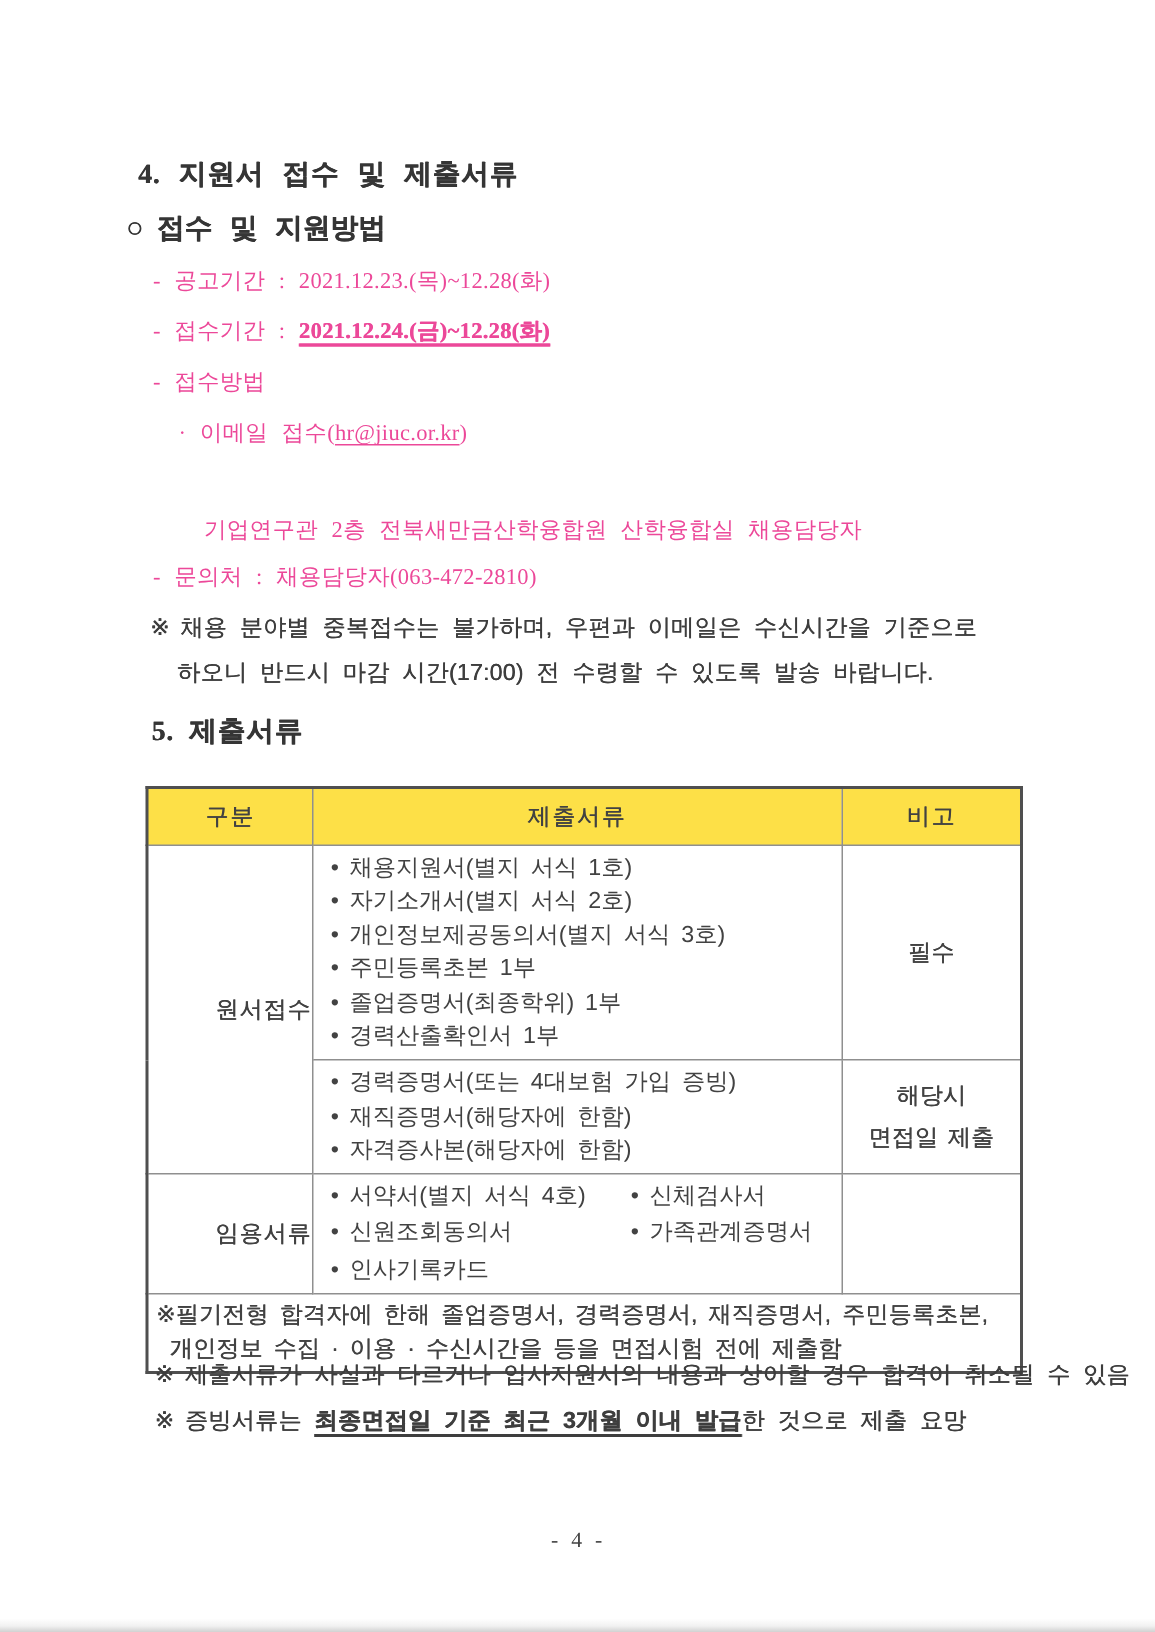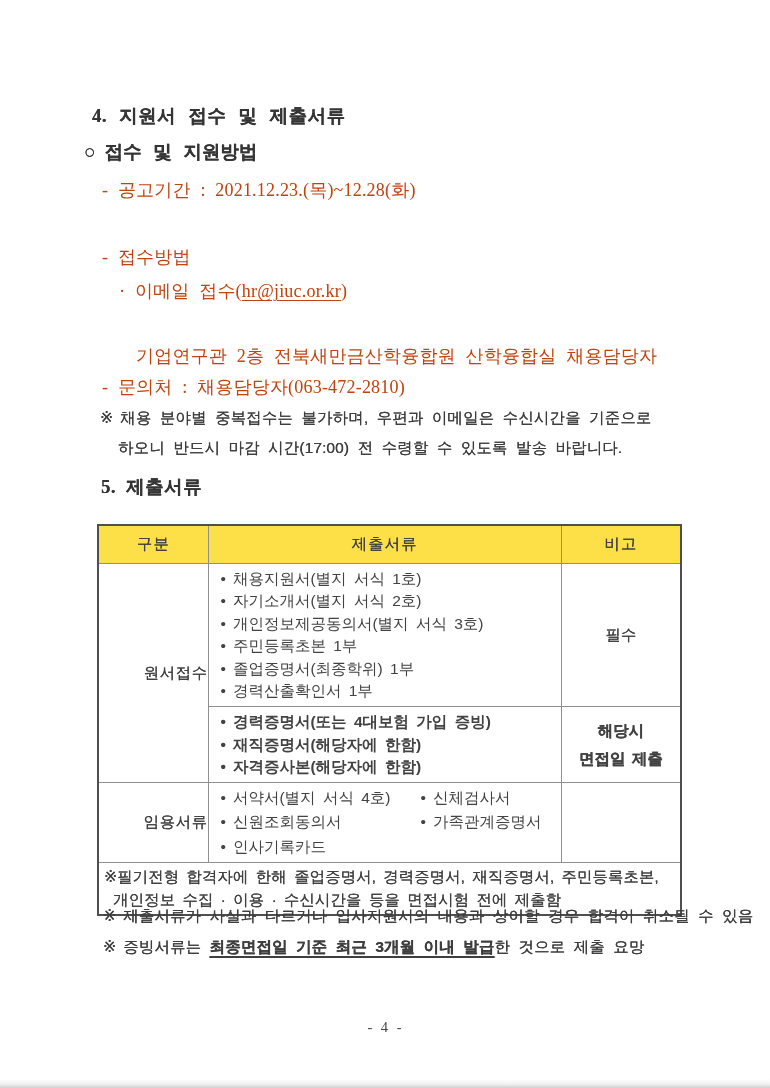--- a/index.html
+++ b/index.html
@@ -16,21 +16,21 @@
 
   
   .h-main {
     font-size: 18.5px; font-weight: bold; letter-spacing: 0.5px;
     word-spacing: 7px; color: #353535;
     text-shadow: 0.3px 0 0 currentColor;
   }
   .h-sub { font-size: 18.5px; font-weight: bold; word-spacing: 7px; color: #353535;
     text-shadow: 0.3px 0 0 currentColor; }
   .h-sub .circ { font-size: 19px; margin-right: 9px; font-weight: normal; }
-  .body-line { font-size: 18px; word-spacing: 5px; letter-spacing: 0.2px; color: #c2410c; }
+  .body-line { font-size: 15px; word-spacing: 5px; letter-spacing: 0.2px; color: #ec4899; }
   .val-strong {
     font-weight: bold;
     text-decoration: underline;
     text-underline-offset: 4px;
     text-decoration-thickness: 1.5px;
     text-shadow: 0.3px 0 0 currentColor;
   }
   .email-underline {
     text-decoration: underline;
     text-underline-offset: 3px;
@@ -105,20 +105,23 @@
   <div class="abs h-main" style="left:92px; top:103px;">4. 지원서 접수 및 제출서류</div>
 
   <div class="abs h-sub" style="left:84px; top:139px;">
     <span class="circ">○</span><span>접수 및 지원방법</span>
   </div>
 
   <div class="abs body-line" style="left:102px; top:178px;">
     <span>- 공고기간 : </span><span>2021.12.23.(목)~12.28(화)</span>
   </div>
 
+  <div class="abs body-line" style="left:102px; top:211px;">
+    <span>- 접수기간 : </span><span class="val-strong">2021.12.24.(금)~12.28(화)</span>
+  </div>
 
   <div class="abs body-line" style="left:102px; top:245px;">- 접수방법</div>
 
   <div class="abs body-line" style="left:119px; top:279px;">
     <span>· 이메일 접수(</span><span class="email-underline">hr@jiuc.or.kr</span><span>)</span>
   </div>
 
 
   <div class="abs body-line" style="left:136px; top:344px;">기업연구관 2층 전북새만금산학융합원 산학융합실 채용담당자</div>
 
@@ -150,21 +153,21 @@
           <li><span class="blt">•</span><span>채용지원서(별지 서식 1호)</span></li>
           <li><span class="blt">•</span><span>자기소개서(별지 서식 2호)</span></li>
           <li><span class="blt">•</span><span>개인정보제공동의서(별지 서식 3호)</span></li>
           <li><span class="blt">•</span><span>주민등록초본 1부</span></li>
           <li><span class="blt">•</span><span>졸업증명서(최종학위) 1부</span></li>
           <li><span class="blt">•</span><span>경력산출확인서 1부</span></li>
         </ul>
       </td>
       <td class="note">필수</td>
     </tr>
-    <tr class="r-conditional" style="height:68px;font-weight:bold;">
+    <tr class="r-conditional" style="height:68px;">
       <td class="items">
         <ul>
           <li><span class="blt">•</span><span>경력증명서(또는 4대보험 가입 증빙)</span></li>
           <li><span class="blt">•</span><span>재직증명서(해당자에 한함)</span></li>
           <li><span class="blt">•</span><span>자격증사본(해당자에 한함)</span></li>
         </ul>
       </td>
       <td class="note">
         <div class="nl">해당시</div>
         <div class="nl">면접일 제출</div>

